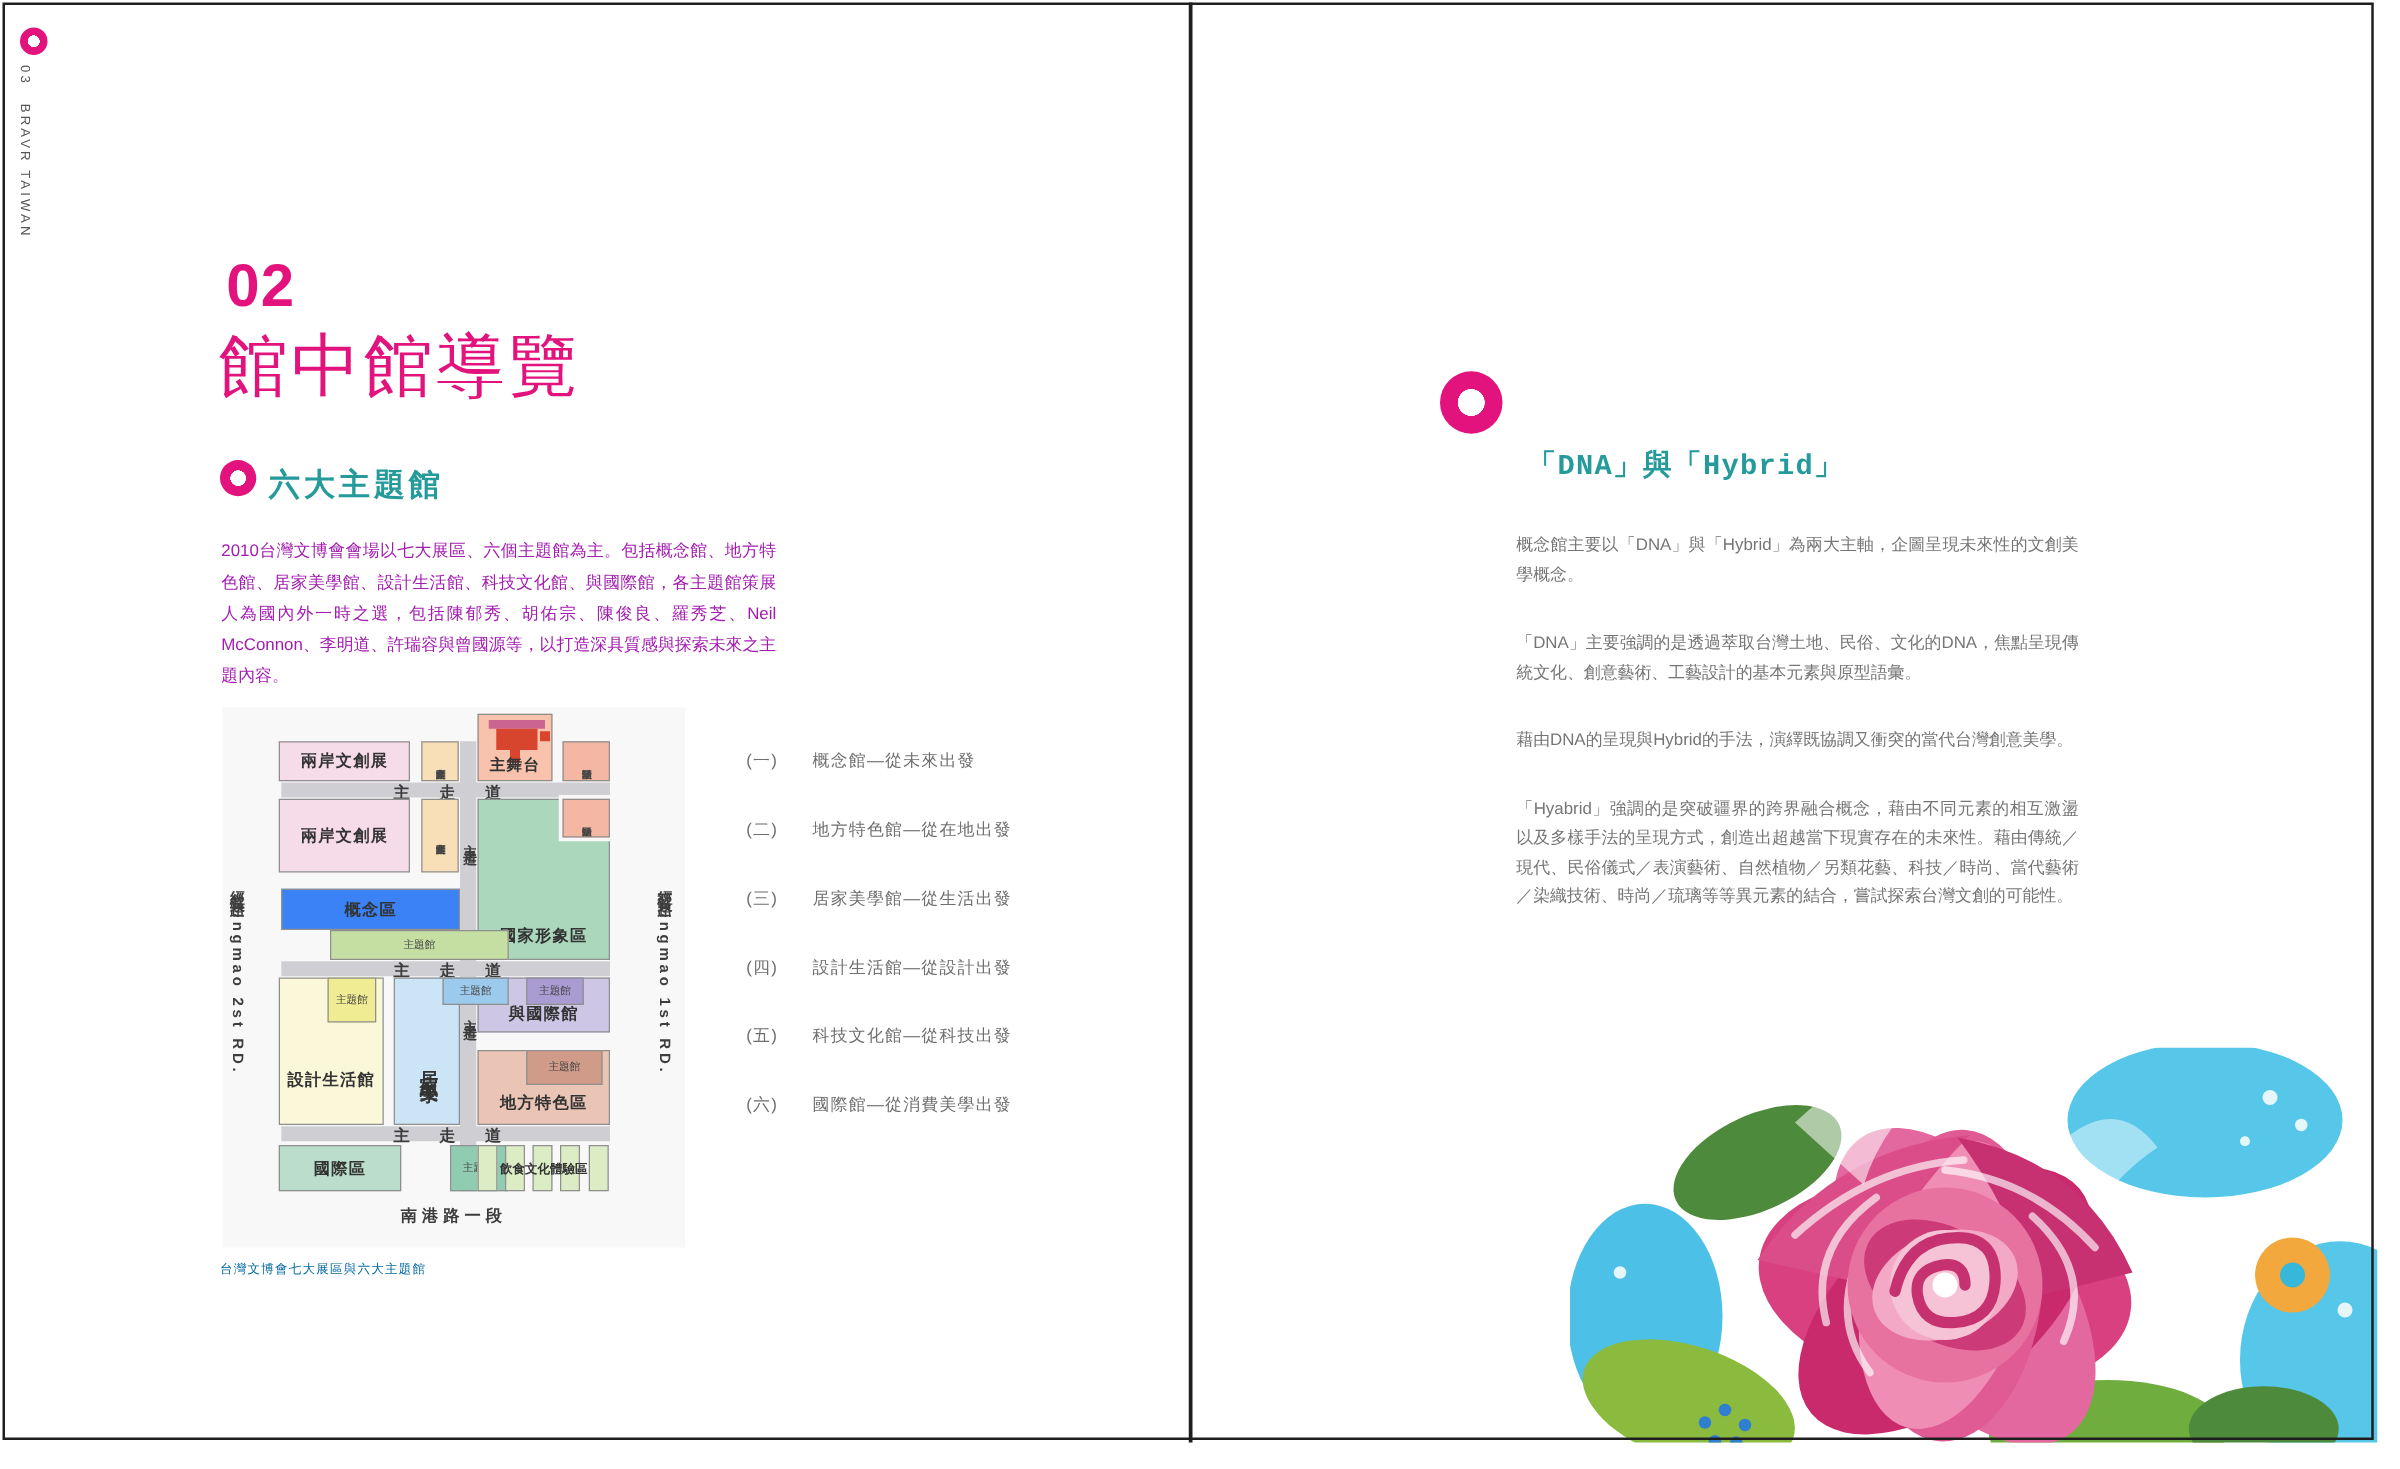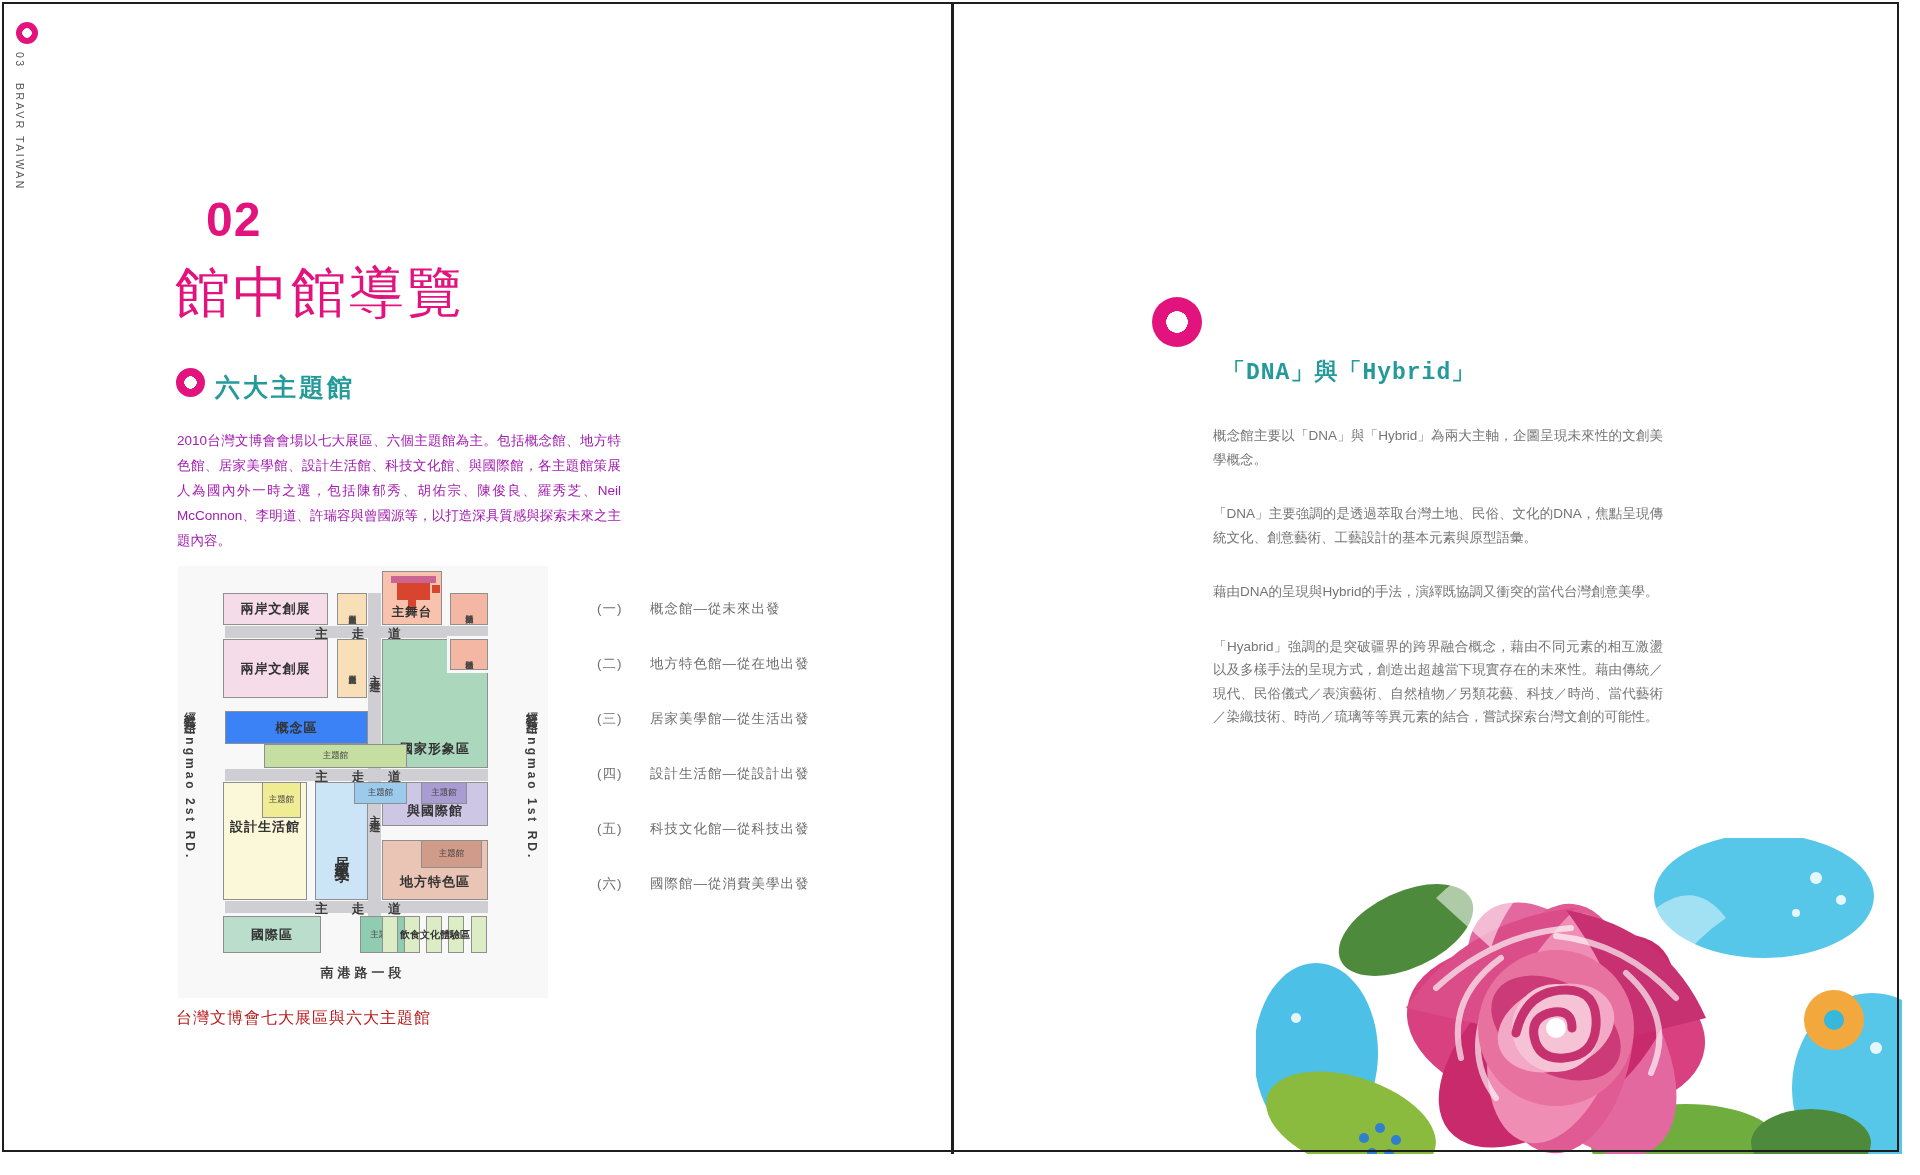--- a/index.html
+++ b/index.html
@@ -18,22 +18,22 @@
   .donut-left{left:176px;top:368px;width:29px;height:29px;}
   .donut-right{left:1152px;top:297px;width:50px;height:50px;}
 
   
   .spine-text{position:absolute;left:14px;top:52px;writing-mode:vertical-rl;
               font-size:10.5px;letter-spacing:2.5px;color:#555;white-space:nowrap;}
   .spine-text span{display:inline;}
   .spine-gap{margin-top:14px;display:inline-block;}
 
   
-  .chapter-num{position:absolute;left:181px;top:196px;font-size:48px;font-weight:700;
-               color:#e3137e;letter-spacing:1px;line-height:1;margin-left:25px;}
+  .chapter-num{position:absolute;left:181px;top:206px;font-size:48px;font-weight:700;
+               color:#e3137e;letter-spacing:1px;line-height:1;}
   .chapter-title{position:absolute;left:175px;top:262px;font-size:55px;color:#e3137e;
                  letter-spacing:3px;line-height:1.1;}
   .section-heading{position:absolute;left:215px;top:371px;font-size:25px;font-weight:700;
                    color:#259a9b;letter-spacing:3px;font-family:"Liberation Serif",serif;}
   .intro{position:absolute;left:177px;top:428px;width:444px;font-size:13.5px;
          line-height:25px;color:#a21caf;text-align:justify;}
 
   
   .hall-list{position:absolute;left:597px;top:600px;font-size:13.5px;color:#6f6f6f;}
   .hall-item{display:flex;margin-bottom:37px;letter-spacing:1px;}
@@ -59,21 +59,21 @@
   .m-match2{left:159px;top:73px;width:30px;height:59px;background:#f8dfb8;}
   .m-stage{left:204px;top:5px;width:60px;height:54px;background:#f8c2ad;}
   .m-side1{left:272px;top:27px;width:38px;height:32px;background:#f3b7a4;}
   .m-side2{left:272px;top:73px;width:38px;height:31px;background:#f3b7a4;
            box-shadow:0 0 0 3px #f8f8f8;z-index:3;}
   .m-nation{left:204px;top:73px;width:106px;height:129px;background:#abd7bd;
             align-items:flex-start;padding-top:100px;}
   .m-concept{left:47px;top:145px;width:143px;height:33px;background:#3b82f6;}
   .m-concept-band{left:47px;top:178px;width:143px;height:24px;background:#c5dfa2;}
   .m-design{left:45px;top:216px;width:84px;height:118px;background:#fbf8d9;
-            align-items:flex-start;padding-top:35px;}
+            align-items:flex-start;padding-top:72px;}
   .m-design-sub{left:45px;top:216px;width:39px;height:36px;background:#f0ec93;z-index:2;}
   .m-home{left:137px;top:216px;width:53px;height:118px;background:#cbe4f6;}
   .m-home-head{left:137px;top:216px;width:53px;height:22px;background:#9ccaec;z-index:2;}
   .m-home-label{position:absolute;left:137px;top:238px;width:53px;height:96px;
                 display:flex;align-items:center;justify-content:center;writing-mode:vertical-rl;
                 font-size:15px;font-weight:600;color:#333;letter-spacing:4px;}
   .m-tech{left:204px;top:216px;width:106px;height:44px;background:#cec6e5;
           align-items:flex-end;padding-bottom:5px;}
   .m-tech-sub{left:204px;top:216px;width:46px;height:22px;background:#a99cd2;z-index:2;}
   .m-local{left:204px;top:274px;width:106px;height:60px;background:#eac5b5;
@@ -92,21 +92,21 @@
   .road-bottom{position:absolute;left:60px;top:398px;width:250px;text-align:center;
                font-size:13px;font-weight:700;color:#3c3c3c;letter-spacing:4px;}
   
   .stage-icon-band{position:absolute;left:8px;top:4px;width:45px;height:7px;background:#cb6490;}
   .stage-icon-body{position:absolute;left:14px;top:11px;width:33px;height:17px;background:#d8452f;}
   .stage-icon-wing{position:absolute;left:49px;top:13px;width:8px;height:8px;background:#d8452f;}
   .stage-icon-stem{position:absolute;left:25px;top:28px;width:8px;height:10px;background:#d8452f;}
   .m-stage .mlabel-stage{position:absolute;left:0;bottom:3px;width:100%;text-align:center;
                          font-size:12.5px;font-weight:600;color:#333;letter-spacing:1px;}
 
-  .map-caption{position:absolute;left:176px;top:1008px;font-size:16px;color:#b91c1c;
+  .map-caption{position:absolute;left:176px;top:1008px;font-size:10px;color:#0369a1;
                letter-spacing:1px;}
 
   
   .rp-heading{position:absolute;left:1216px;top:303px;font-size:33px;font-weight:700;
               color:#259a9b;letter-spacing:2px;font-family:"Liberation Serif",serif;}
   .rp-sub{position:absolute;left:1222px;top:356px;font-size:23px;font-weight:700;
           color:#259a9b;letter-spacing:1px;font-family:"Liberation Mono",monospace;}
   .rp-body{position:absolute;left:1213px;top:424px;width:450px;}
   .rp-body p{margin:0 0 31px 0;font-size:13.5px;line-height:23.5px;color:#757575;
              text-align:justify;}

